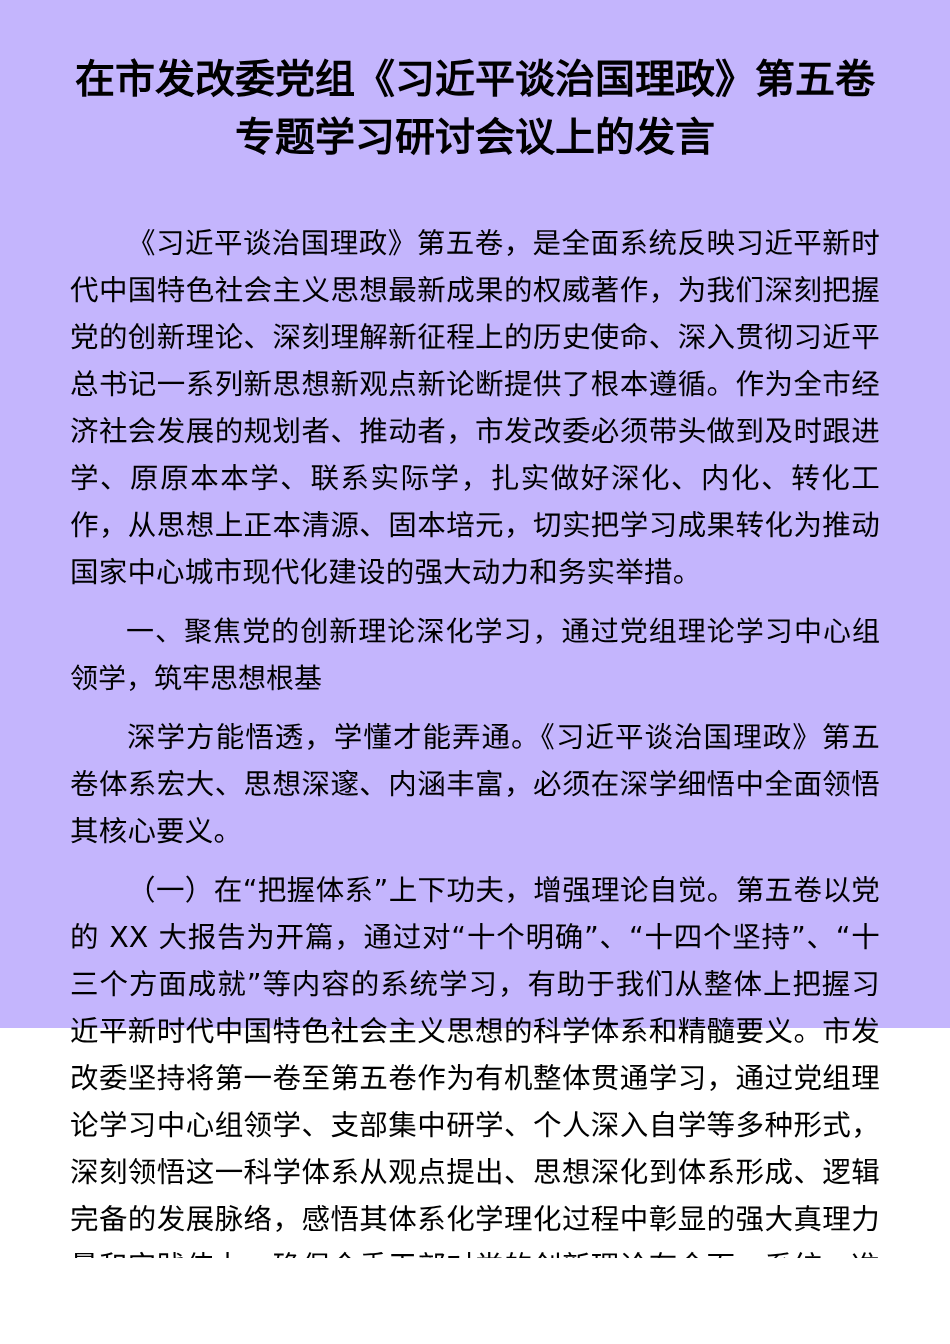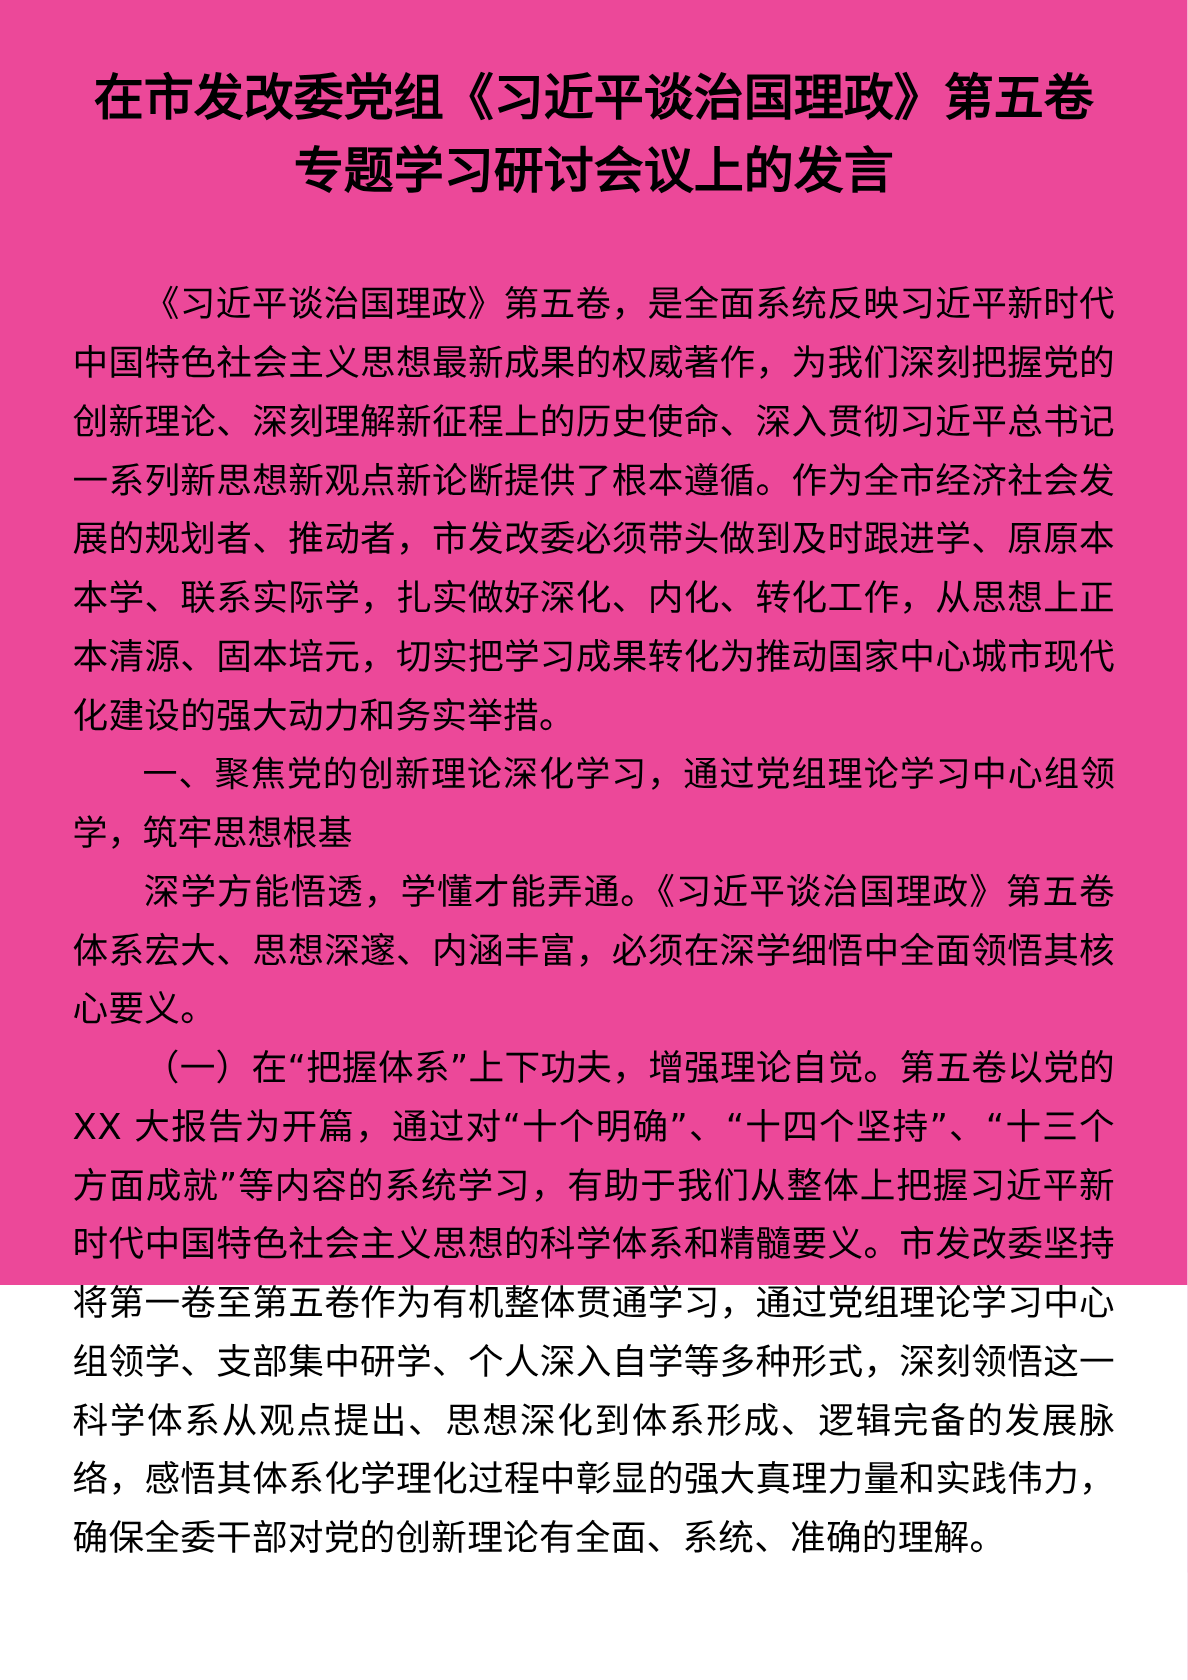--- a/index.html
+++ b/index.html
@@ -14,21 +14,21 @@
     overflow: hidden;
     font-family: "DejaVu Sans", "Liberation Sans", sans-serif;
     color: #000000;
     -webkit-font-smoothing: antialiased;
   }
 
   .page {
     position: relative;
     width: 950px;
     height: 1028px;
-    background: #ec4899;
+    background: #c4b5fd;
     box-sizing: border-box;
     padding: 0;
   }
 
   .content {
     position: absolute;
     left: 58px;
     top: 0;
     width: 834px;
   }
@@ -48,21 +48,21 @@
     word-break: break-all;
     font-family: "DejaVu Sans", "Liberation Sans", sans-serif;
   }
 
   
   .body-block {
     margin-top: 54px;
   }
 
   p.para {
-    margin: 0;
+    margin: 12px;
     padding: 0;
     font-size: 28.5px;
     line-height: 47px;
     text-align: justify;
     text-justify: inter-ideograph;
     text-indent: 2em;
     word-break: break-all;
     letter-spacing: 0.2px;
     font-family: "DejaVu Sans", "Liberation Sans", sans-serif;
     font-weight: 500;

